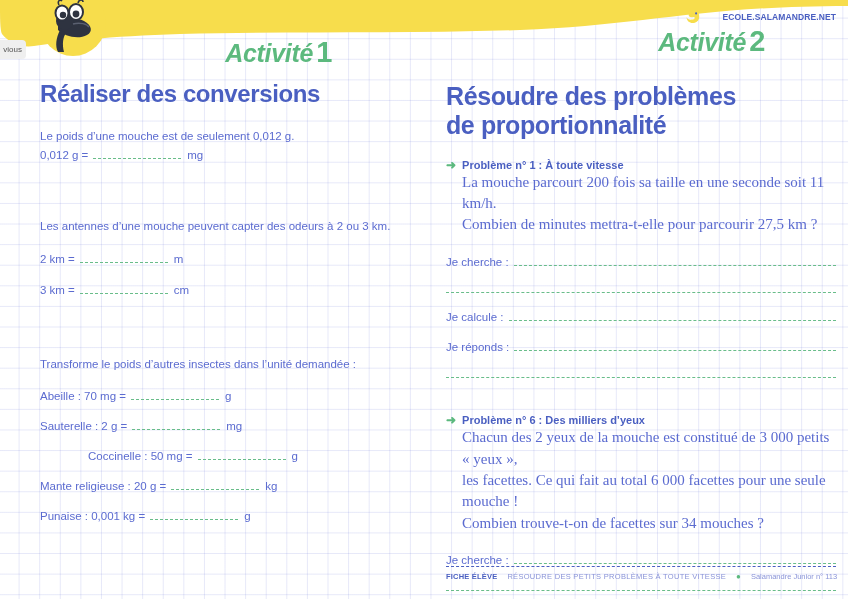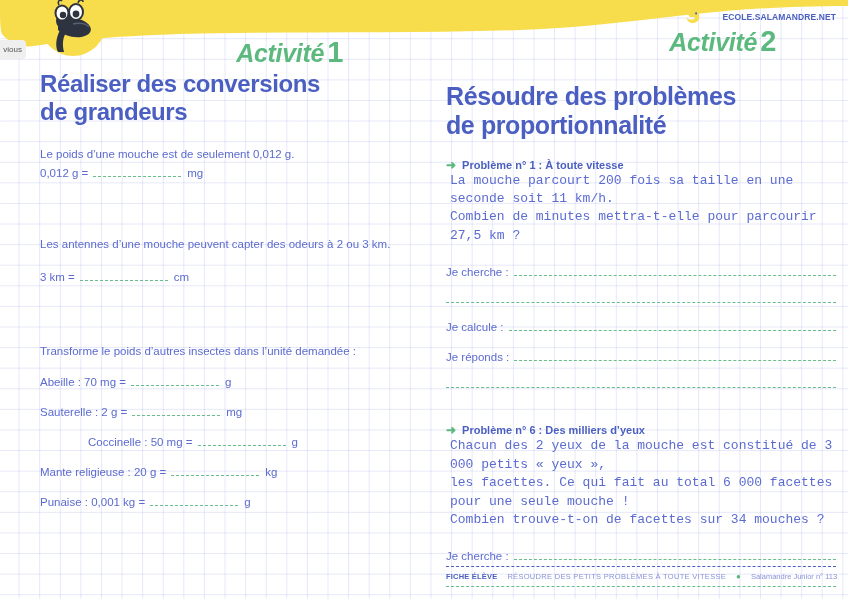--- a/index.html
+++ b/index.html
@@ -83,21 +83,21 @@
   .col-left  { left: 40px;  width: 358px; }
   .col-right { left: 446px; width: 390px; }
 
   .activity-kicker {
     color: #5cb97e;
     font-weight: bold;
     font-size: 25px;
     font-style: italic;
     letter-spacing: -0.3px;
     text-align: right;
-    margin: 0;
+    margin: 11px;
     font-family: "Liberation Sans", sans-serif;
   }
   .activity-kicker .num {
     font-size: 29px;
     font-style: normal;
     margin-left: 3px;
   }
   .col-left .activity-kicker  { margin-top: 36px; padding-right: 55px; }
   .col-right .activity-kicker { margin-top: 25px; padding-right: 60px; }
 
@@ -152,24 +152,24 @@
     line-height: 1;
   }
   .prob-title {
     color: #4a5fc1;
     font-size: 11px;
     font-weight: bold;
     font-family: "Liberation Sans", sans-serif;
   }
   .prob-body {
     color: #5b6bd0;
-    font-size: 13px;
+    font-size: 15px;
     line-height: 1.42;
-    margin: 1px 0 0 4px;
-    font-family: Liberation Mono, monospace;
+    margin: 1px 0 0 16px;
+    font-family: Liberation Serif, serif;
   }
 
   .ans-row {
     display: flex;
     align-items: baseline;
     color: #5b6bd0;
     font-size: 11.5px;
     font-family: "Liberation Sans", sans-serif;
     white-space: nowrap;
   }
@@ -271,33 +271,37 @@
   </div>
 
   <div class="col col-left">
 
     <p class="activity-kicker">
       <span>Activité</span><span class="num">1</span>
     </p>
 
     <h1 class="activity-title">
       <span>Réaliser des conversions</span><br>
-      <span>de grandeurs</span>
     </h1>
 
     <p class="intro" style="margin-top:20px;">Le poids d’une mouche est de seulement 0,012 g.</p>
 
     <div class="ex-row" style="margin-top:4px;">
       <span class="lead">0,012 g =</span>
       <span class="blank" style="width:88px;"></span>
       <span class="unit">mg</span>
     </div>
 
     <p class="intro" style="margin-top:56px;">Les antennes d’une mouche peuvent capter des odeurs à 2 ou 3 km.</p>
 
+    <div class="ex-row" style="margin-top:19px;">
+      <span class="lead">2 km =</span>
+      <span class="blank" style="width:88px;"></span>
+      <span class="unit">m</span>
+    </div>
 
     <div class="ex-row" style="margin-top:18px;">
       <span class="lead">3 km =</span>
       <span class="blank" style="width:88px;"></span>
       <span class="unit">cm</span>
     </div>
 
     <p class="intro" style="margin-top:59px;">Transforme le poids d’autres insectes dans l’unité demandée :</p>
 
     <div class="ex-row" style="margin-top:17px;">

